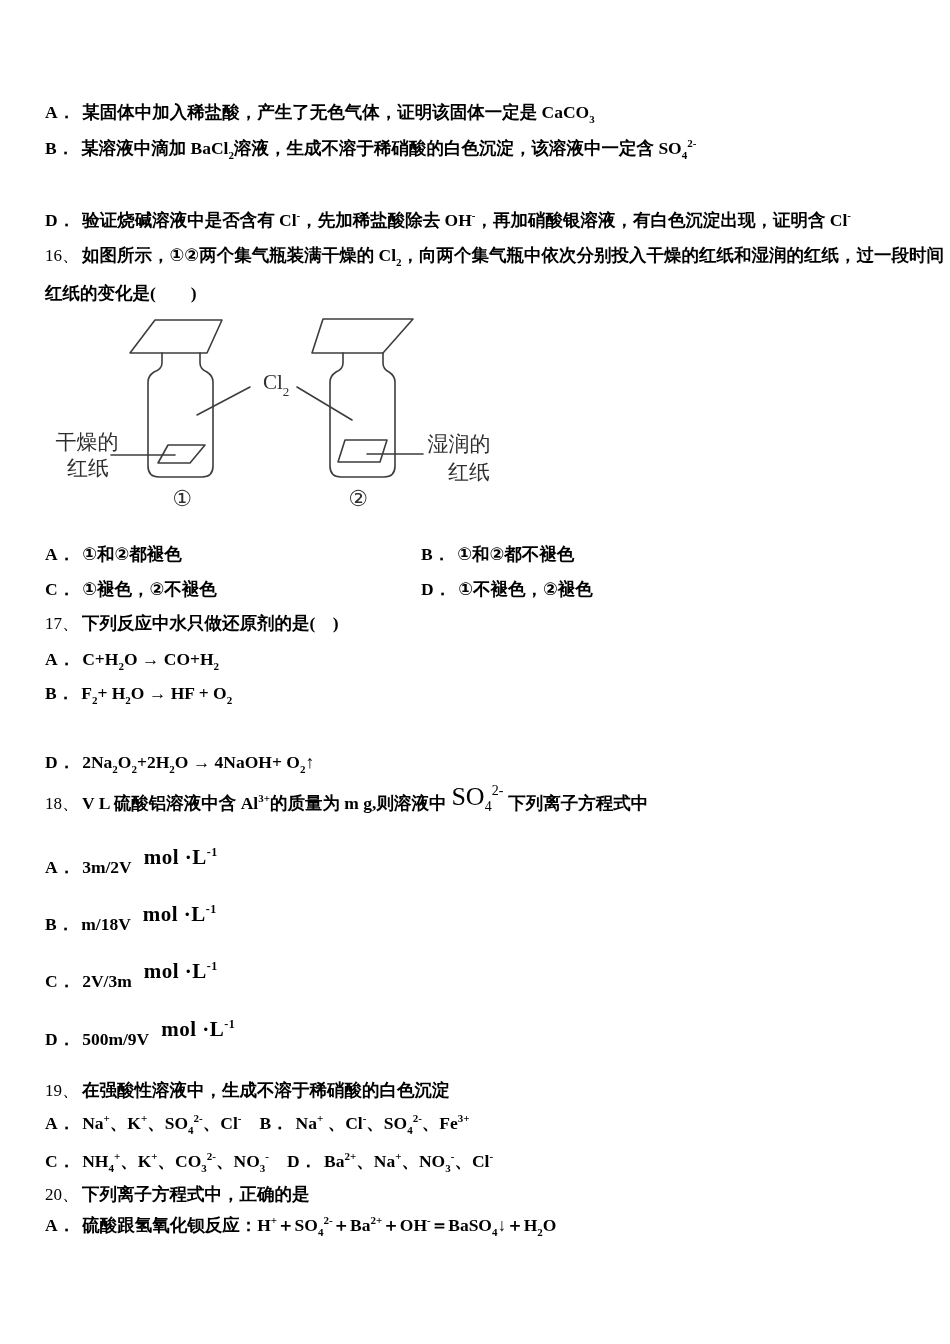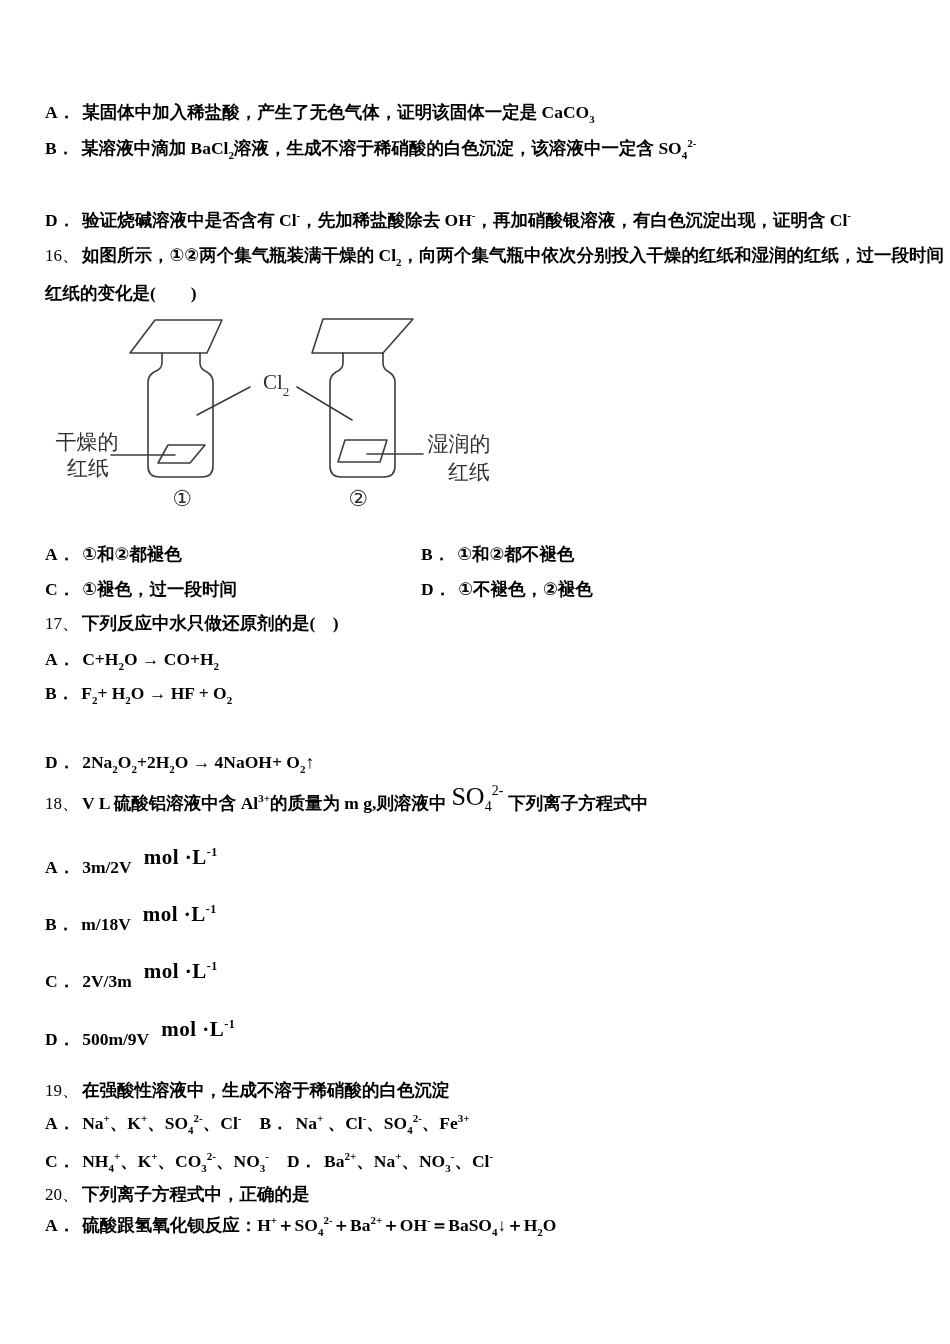--- a/index.html
+++ b/index.html
@@ -73,21 +73,21 @@
     <text class="gas" x="218" y="86"><tspan>Cl</tspan><tspan dy="7" font-size="13">2</tspan></text>
     <text class="circled" x="137" y="203" text-anchor="middle">①</text>
     <text class="circled" x="313" y="203" text-anchor="middle">②</text>
   </svg>
 
   <div class="line" style="top:543px">
     <span><span class="olabel">A．</span><span>①和②都褪色</span></span>
     <span class="col2"><span class="olabel">B．</span><span>①和②都不褪色</span></span>
   </div>
   <div class="line" style="top:578px">
-    <span><span class="olabel">C．</span><span>①褪色，过一段时间</span></span>
+    <span><span class="olabel">C．</span><span>①褪色，②不褪色</span></span>
     <span class="col2"><span class="olabel">D．</span><span>①不褪色，②褪色</span></span>
   </div>
 
   <div class="line" style="top:612px"><span class="qnum">17、</span><span>下列反应中水只做还原剂的是(　)</span></div>
   <div class="line" style="top:648px"><span class="olabel">A．</span><span>C+H<sub>2</sub>O → CO+H<sub>2</sub></span></div>
   <div class="line" style="top:682px"><span class="olabel">B．</span><span>F<sub>2</sub>+ H<sub>2</sub>O → HF + O<sub>2</sub></span></div>
   <div class="line" style="top:751px"><span class="olabel">D．</span><span>2Na<sub>2</sub>O<sub>2</sub>+2H<sub>2</sub>O → 4NaOH+ O<sub>2</sub>↑</span></div>
 
   <div class="line" style="top:790px"><span class="qnum">18、</span><span>V L 硫酸铝溶液中含 Al<sup>3+</sup>的质量为 m g,则溶液中</span><span class="bigform">SO<sub>4</sub><sup>2-</sup></span><span>下列离子方程式中</span></div>
   <div class="line" style="top:855px"><span class="olabel">A．</span><span>3m/2V</span><span class="unit">mol ·L<sup>-1</sup></span></div>

